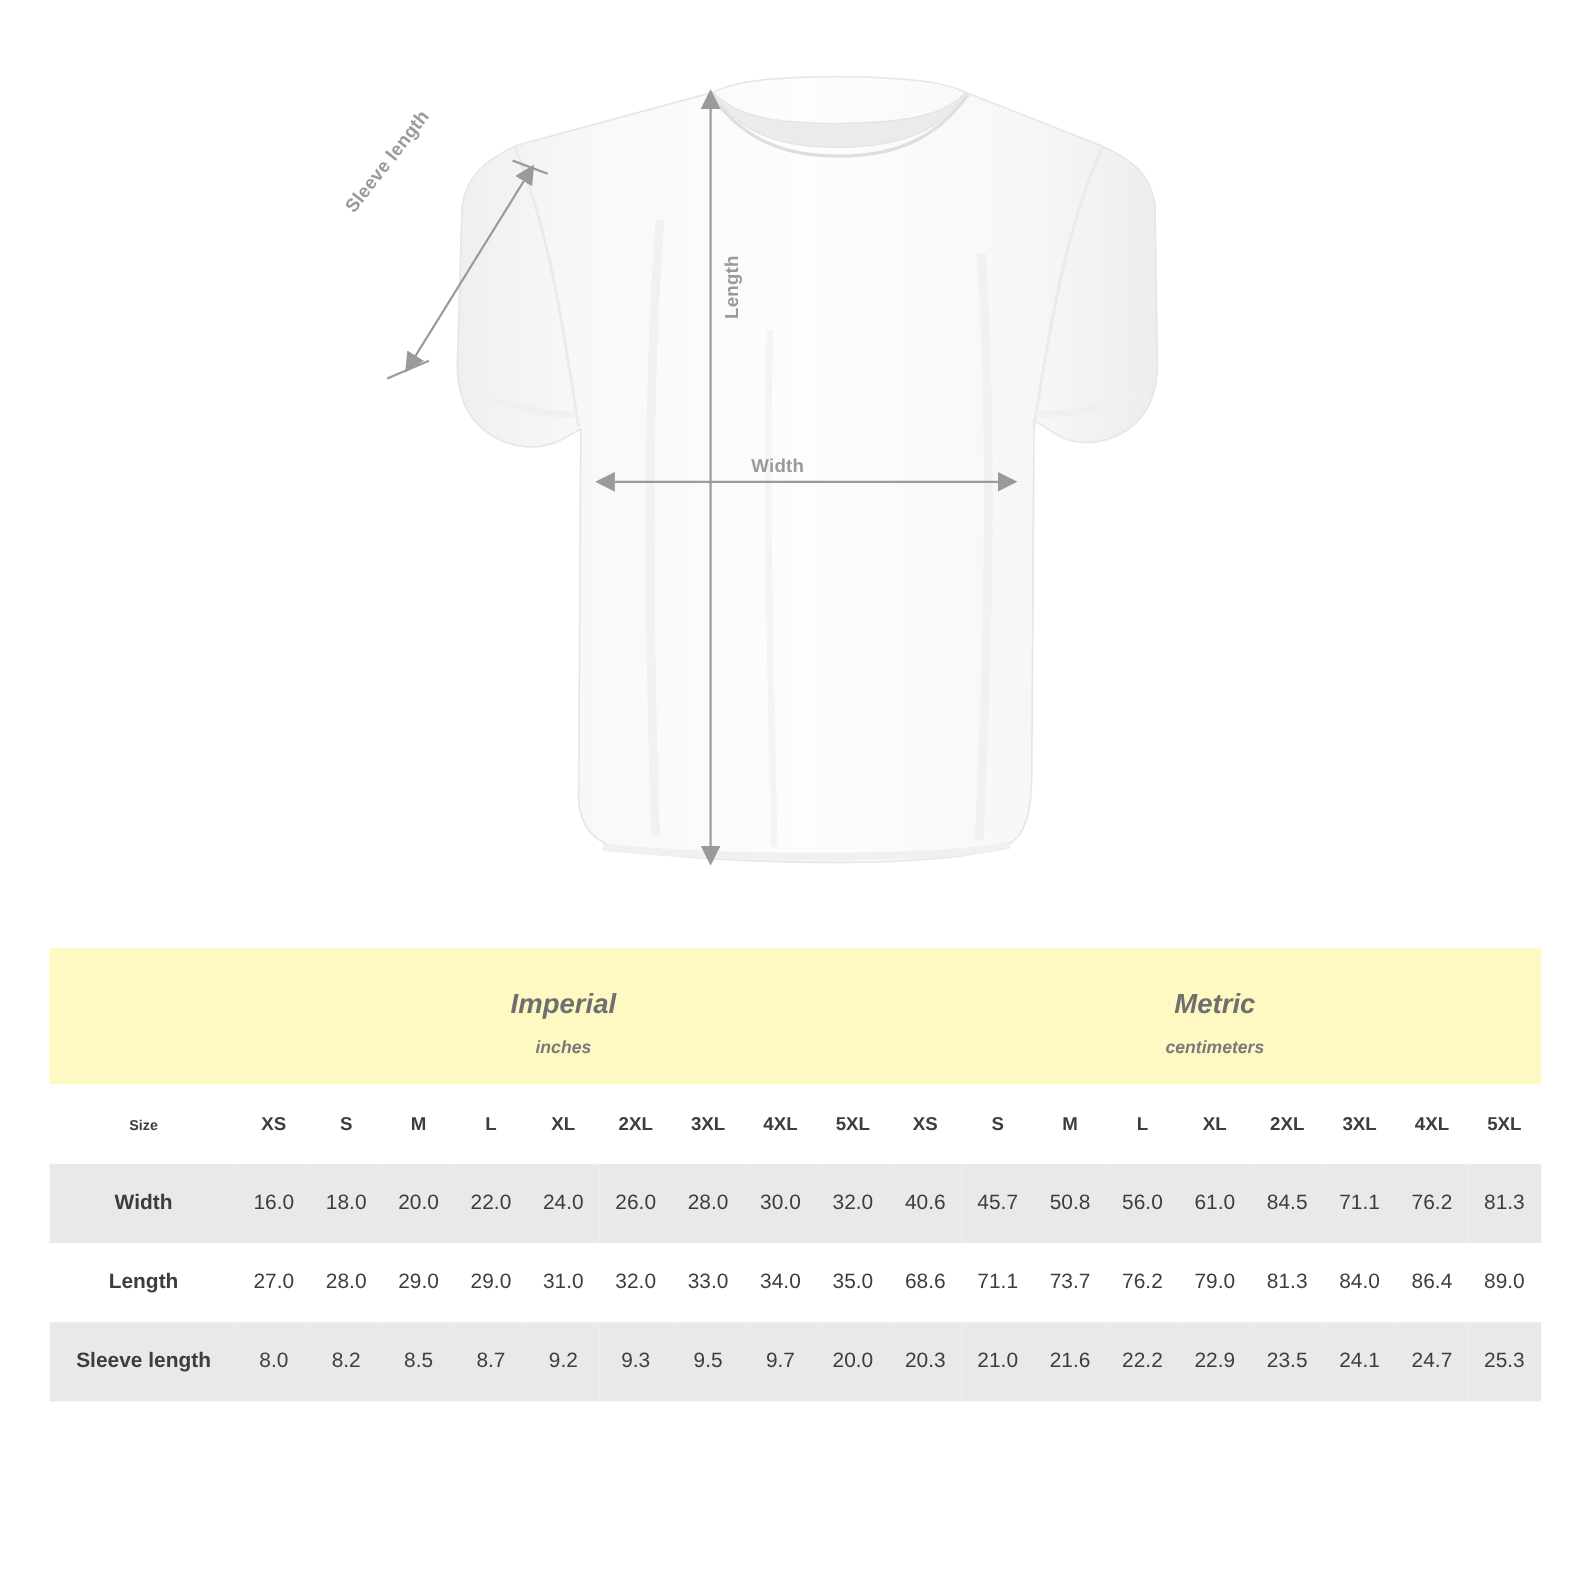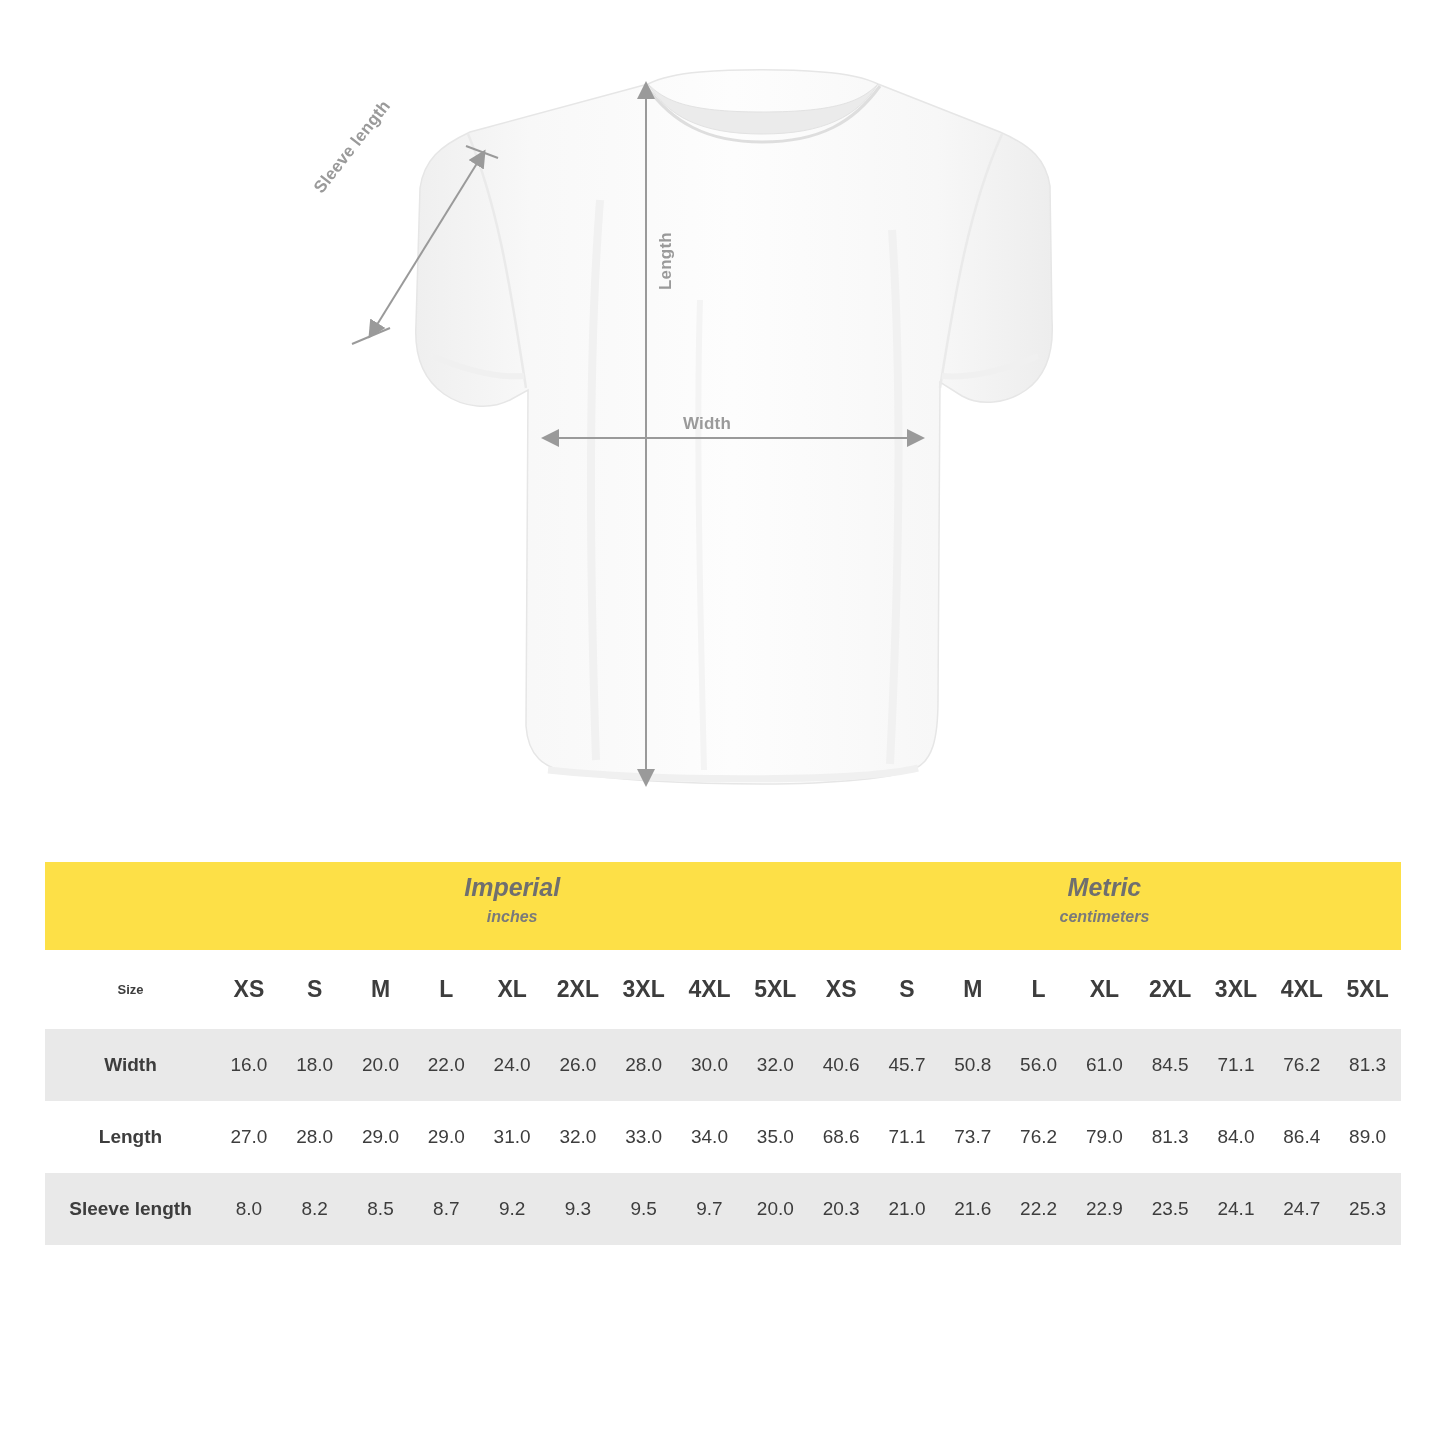--- a/index.html
+++ b/index.html
@@ -84,40 +84,40 @@
     width: 1355px;
     table-layout: fixed;
   }
   table.size-table th,
   table.size-table td {
     text-align: center;
     vertical-align: middle;
     border: none;
   }
   .unitrow th {
-    background: #fde047;
-    padding: 10px 0 24px 0;
+    background: #fef9c3;
+    padding: 36px 0 24px 0;
   }
   .unit-name {
     font-size: 25px;
     font-style: italic;
     font-weight: bold;
     color: #6f6f6f;
     line-height: 1.25;
   }
   .unit-sub {
     font-size: 16px;
     font-style: italic;
     color: #7a7a7a;
-    margin-top: 5px;
+    margin-top: 15px;
   }
   .hdr-row td {
     background: #ffffff;
     padding: 26px 0;
-    font-size: 23px;
+    font-size: 17px;
     font-weight: bold;
     color: #3d3d3d;
   }
   .hdr-row td.rowlabel {
     font-size: 13px;
   }
   .data-row td {
     padding: 25px 0;
     font-size: 19px;
     color: #3d3d3d;

